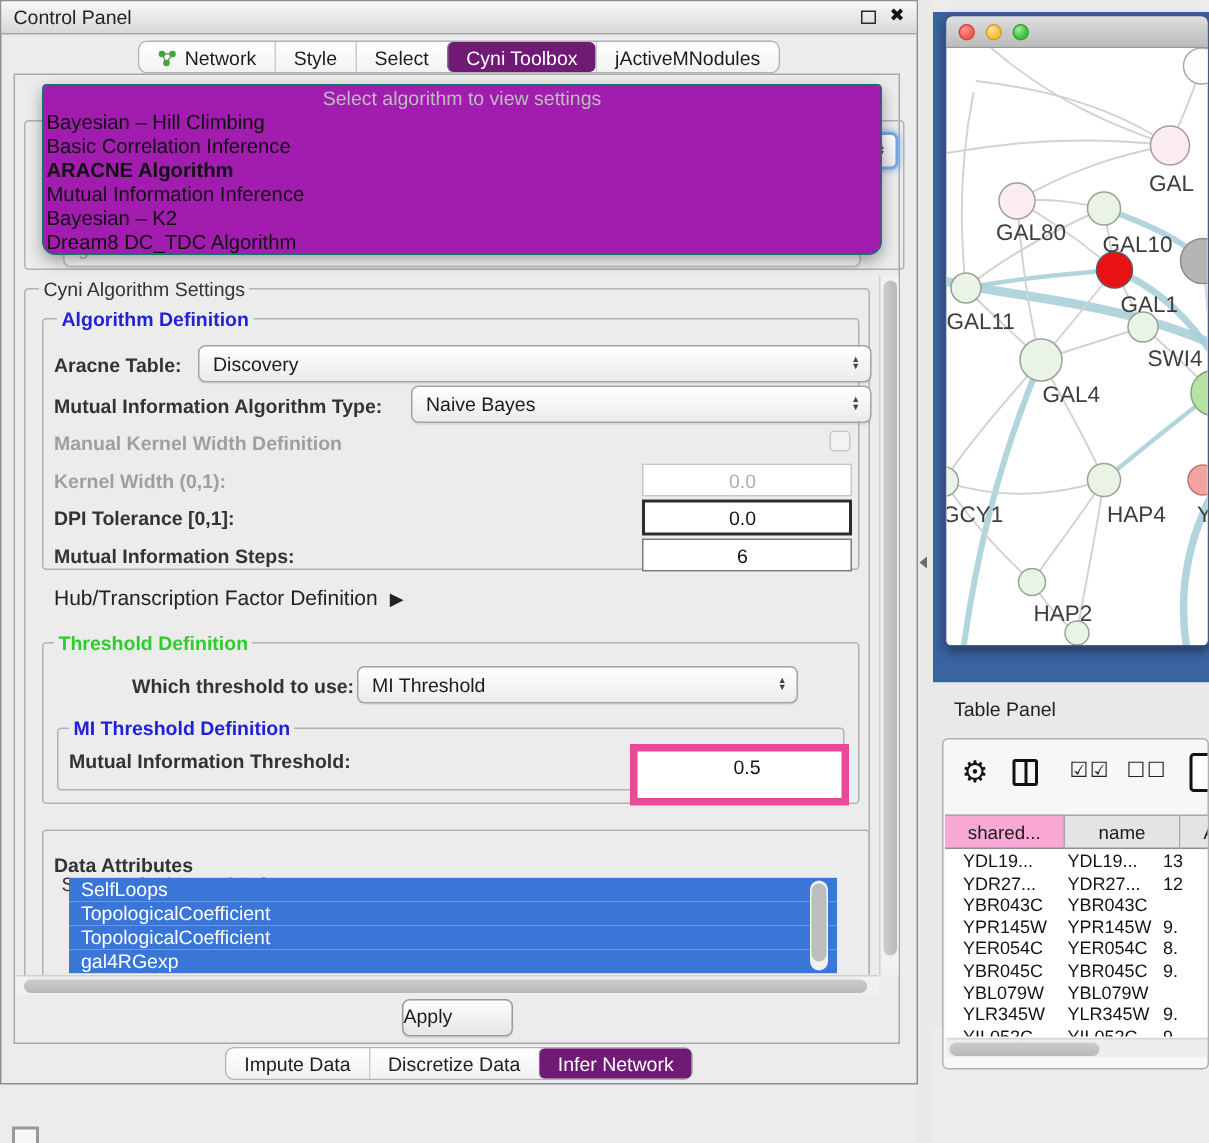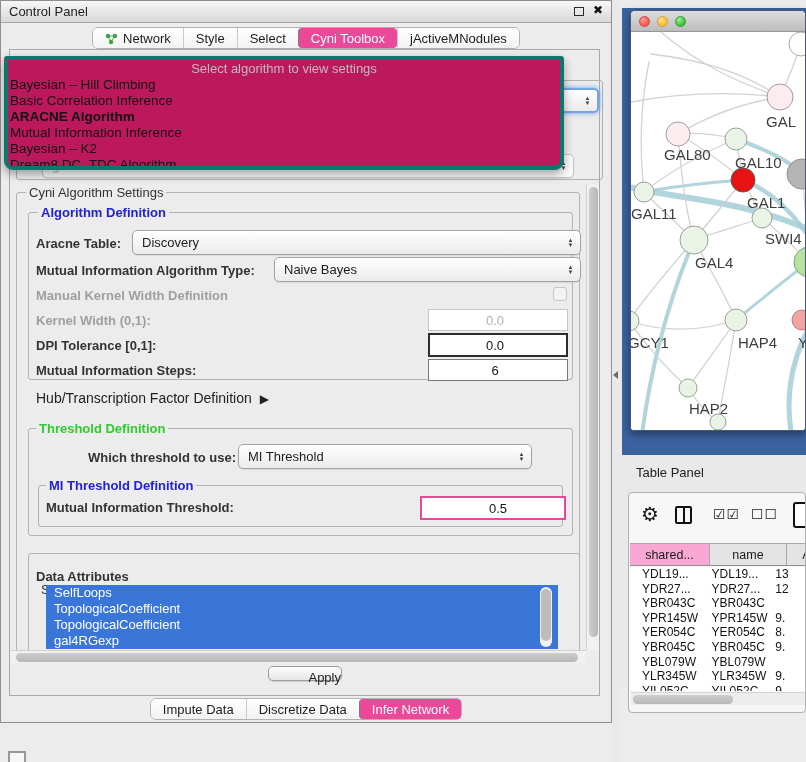--- a/index.html
+++ b/index.html
@@ -17,21 +17,21 @@
     border:1.6px solid #2a2a2a; background:transparent; }
   #cp-close { position:absolute; right:8px; top:2px; font-size:12px; font-weight:bold; color:#111; }
 
   .tabbar { position:absolute; left:0; right:0; display:flex; justify-content:center; }
   .tabgroup { display:flex; height:22px; border:1px solid #b1b1b1; border-radius:6px;
     background:#fff; align-items:stretch; }
   .tab { display:flex; align-items:center; gap:5px; padding:0 12px; font-size:13px;
     background:linear-gradient(#ffffff,#f2f2f2); border-left:1px solid #c9c9c9; white-space:nowrap; }
   .tab:first-child { border-left:none; border-radius:5px 0 0 5px; }
   .tab:last-child { border-radius:0 5px 5px 0; }
-  .tab.sel { background:#ec4899; color:#fff; border-radius:4px; border-left:1px solid #7c7c7c; }
+  .tab.sel { background:#701a75; color:#fff; border-radius:4px; border-left:1px solid #7c7c7c; }
 
   #tab-content { position:absolute; left:8px; top:48px; width:591px; height:647px;
     background:#ececec; border:1px solid #a9a9a9; }
 
   
   .groupbox { position:absolute; border:1px solid #b2b2b2; border-radius:3px; }
   .grouplabel { position:absolute; background:#ececec; padding:0 3px; line-height:15px;
     font-size:13px; color:#333; white-space:nowrap; }
   .combo { position:absolute; border:1px solid #a3a3a3; border-radius:5px;
     background:linear-gradient(#ffffff,#ebebeb); height:25px; line-height:23px;
@@ -63,27 +63,27 @@
   #attr-sb { position:absolute; left:530px; top:403px; width:12px; height:60px;
     background:#f1f1f1; border-radius:6px; }
   #attr-sb .thumb { position:absolute; left:1px; top:2px; width:10px; height:52px;
     background:#bdbdbd; border-radius:5px; }
 
   .sbar-v { position:absolute; background:#f1f1f1; border-left:1px solid #d0d0d0; }
   .sbar-h { position:absolute; background:#f1f1f1; border-top:1px solid #d0d0d0; }
   .thumb-v { position:absolute; left:2px; width:9px; background:linear-gradient(90deg,#cdcdcd,#b8b8b8); border-radius:5px; }
   .thumb-h { position:absolute; top:2px; height:9px; background:linear-gradient(#cdcdcd,#b8b8b8); border-radius:5px; }
 
-  #apply-btn { position:absolute; left:258px; top:616px; width:74px; height:15px;
+  #apply-btn { position:absolute; left:258px; top:616px; width:74px; height:25px;
     border:1px solid #9b9b9b; border-radius:5px; background:linear-gradient(#fdfdfd,#e6e6e6);
-    font-size:13px; text-align:right; line-height:21px; box-shadow:0 1px 1px rgba(0,0,0,.12); }
+    font-size:13px; text-align:left; line-height:21px; box-shadow:0 1px 1px rgba(0,0,0,.12); }
 
   
-  #algo-popup { position:absolute; left:4px; top:56px; width:560px; height:114px;
-    background:#be185d; border:4px solid #0f766e; border-radius:3px 3px 9px 9px;
+  #algo-popup { position:absolute; left:28px; top:56px; width:560px; height:114px;
+    background:#a21caf; border:1px solid #0f766e; border-radius:3px 3px 9px 9px;
     box-shadow:0 4px 10px rgba(0,0,0,.35); z-index:40; overflow:hidden; }
   #algo-hint { height:17px; line-height:17px; text-align:center; color:#bdbdbd; font-size:13px; }
   .algo-item { height:16px; line-height:16px; padding-left:2px; font-size:13.5px; color:#101010; white-space:nowrap; }
   .algo-item.hl { font-weight:bold; }
 
   
   #divider { position:absolute; left:612px; top:0; width:10px; height:762px; background:#e9e9e9; }
   #divider-arrow { position:absolute; left:613px; top:371px; width:0; height:0;
     border-top:4px solid transparent; border-bottom:4px solid transparent; border-right:5px solid #6b6b6b; }
   #desktop { position:absolute; left:622px; top:8px; width:184px; height:447px; background:#3a639f; }
@@ -241,21 +241,21 @@
         <span class="stepper">
             <span>▲</span>
             <span>▼</span>
           </span>
       </div>
 
       <div class="groupbox" style="left:28px; top:301px; width:525px; height:42px;"></div>
       <div class="grouplabel blab" style="left:36px; top:294px; font-weight:bold;">MI Threshold Definition</div>
 
       <div class="boldlab" style="left:36px; top:316px;">Mutual Information Threshold:</div>
-      <div class="field" style="left:410px; top:312px; width:146px; height:24px; border:2px solid #ec4899;padding-left:16px;">0.5</div>
+      <div class="field" style="left:410px; top:312px; width:146px; height:41px; border:5px solid #ec4899;padding-left:16px;">0.5</div>
 
       <div class="groupbox" style="left:18px; top:369px; width:552px; height:560px;"></div>
       <div class="grouplabel" style="left:28px; top:362px;margin-top:36px;">
         <span>Sources for Network Inference</span>
         <span style="font-size:11px;">▼</span>
       </div>
       <div class="boldlab" style="left:26px; top:385px;">Data Attributes</div>
 
       <div id="attr-list">
           <div class="attr-item">SelfLoops</div>

